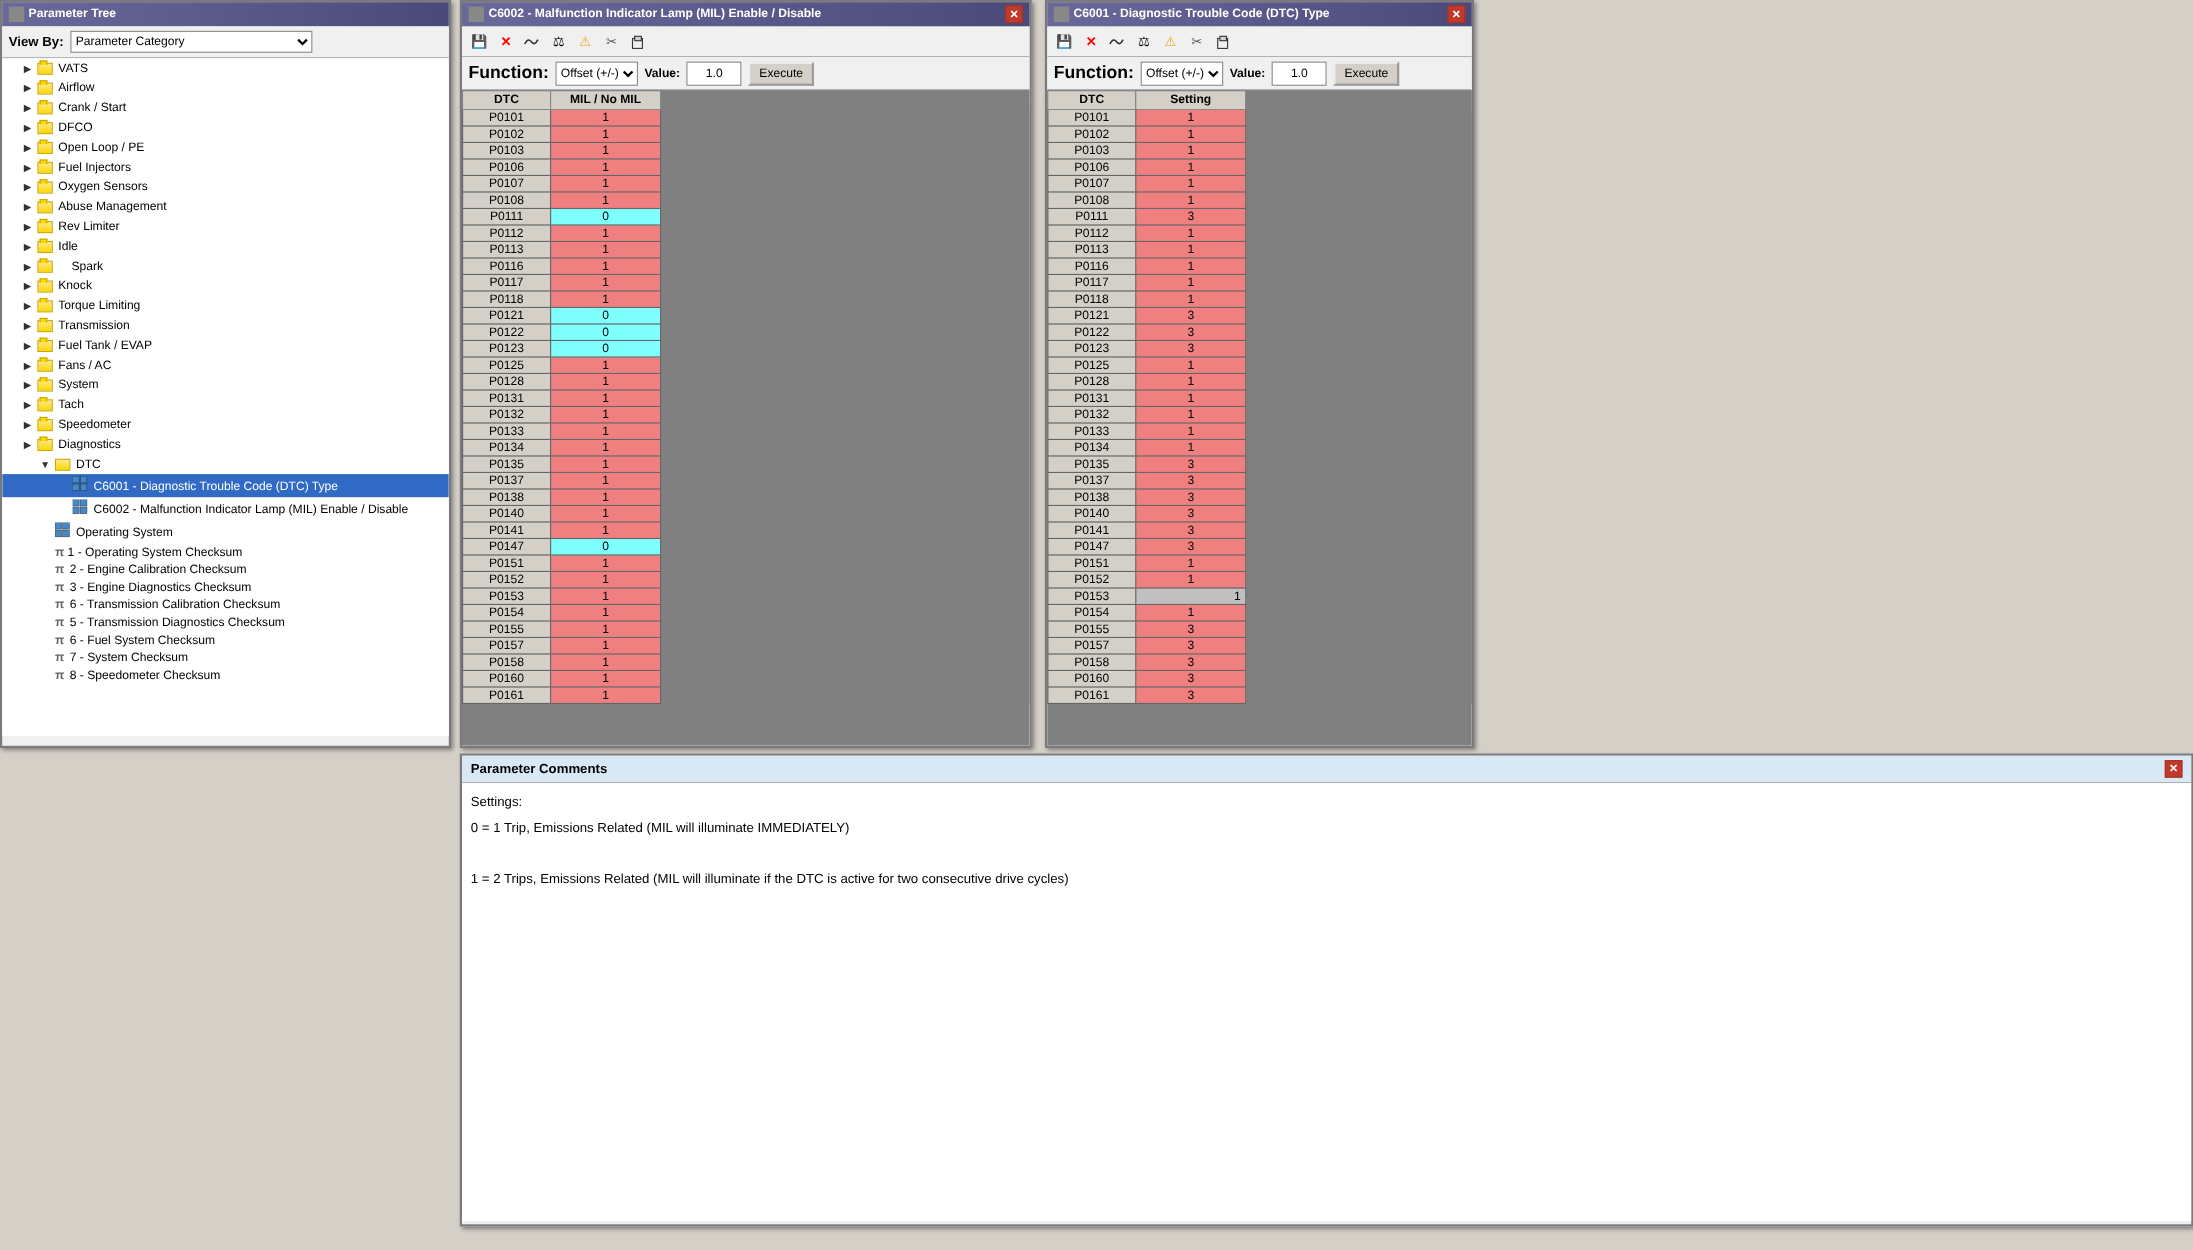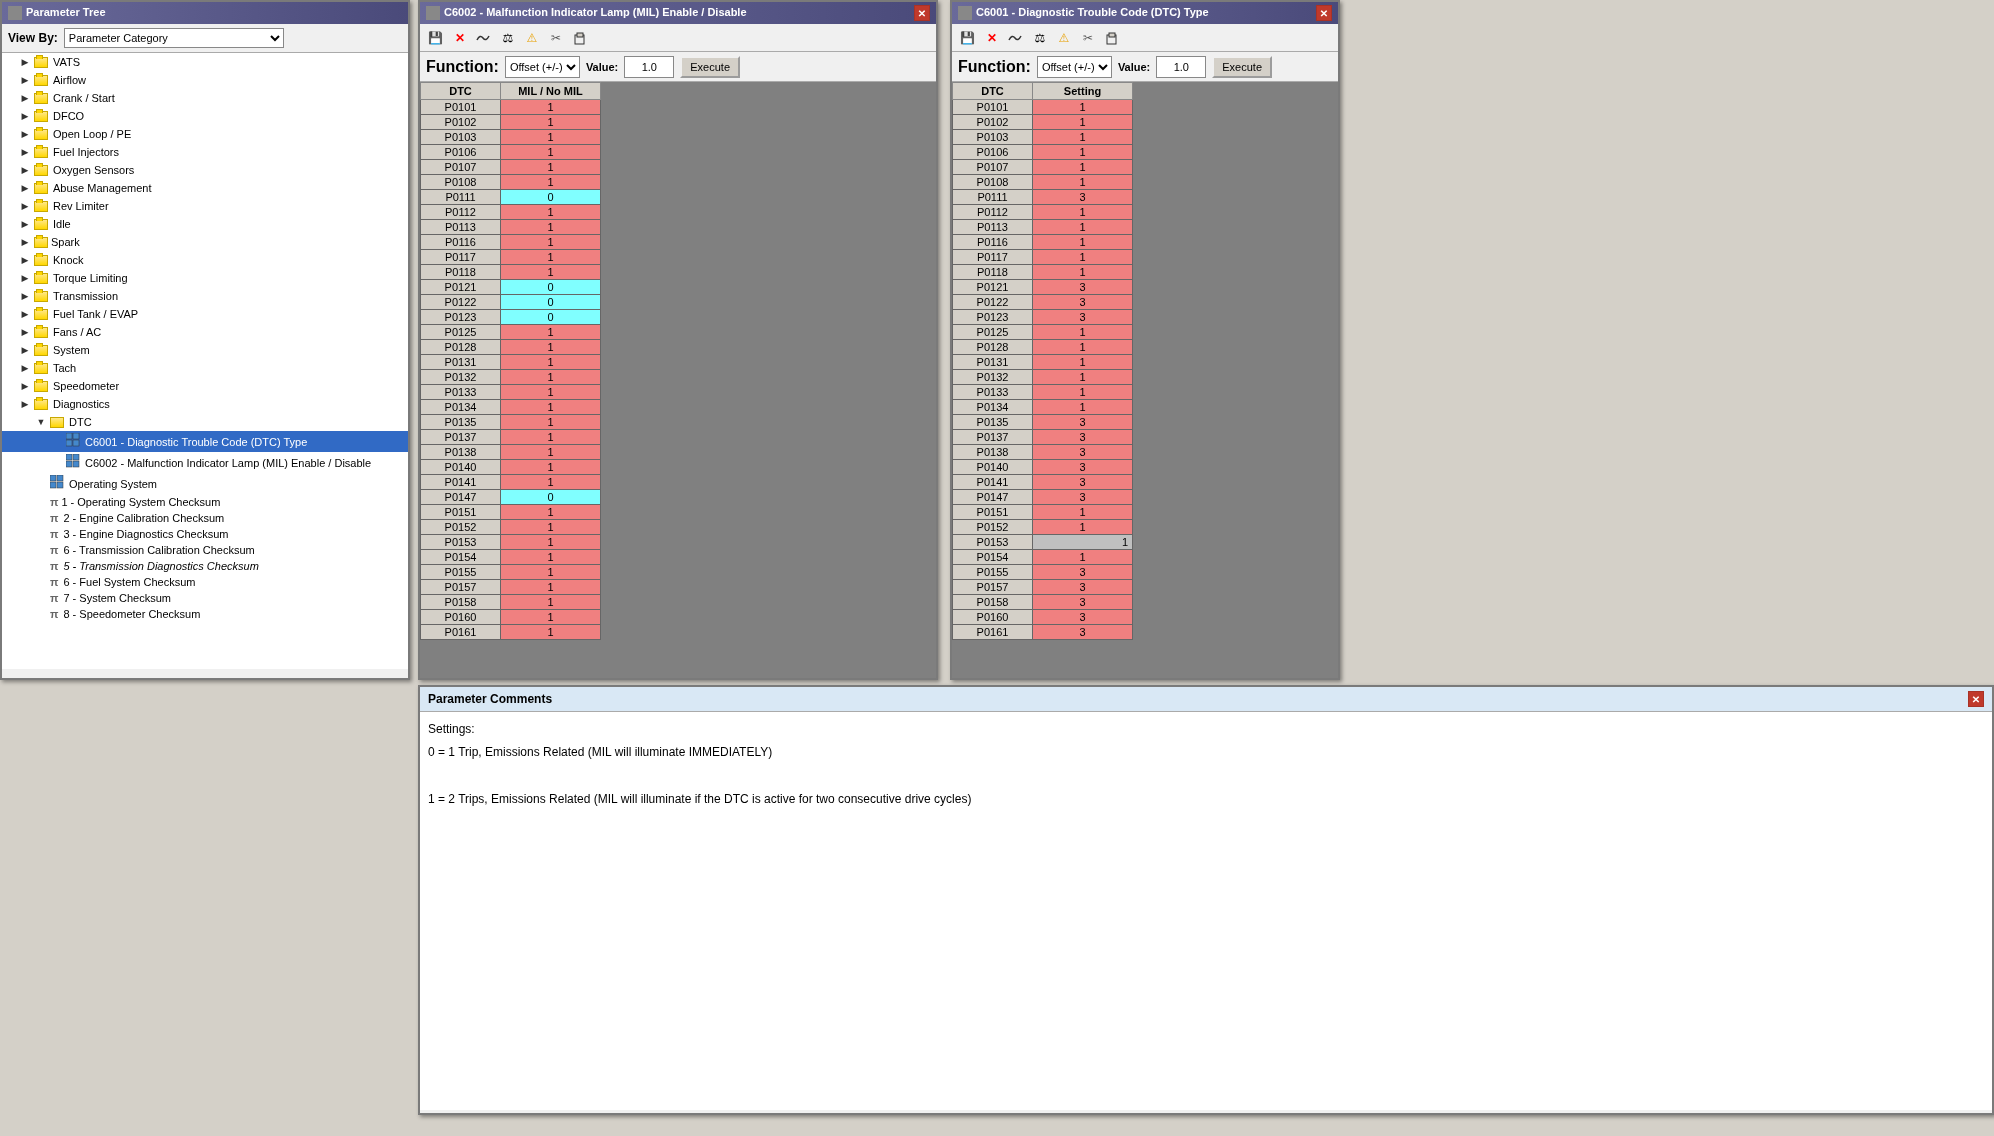--- a/index.html
+++ b/index.html
@@ -132,21 +132,21 @@
         <span class="tree-label" style="margin-left: 3px;">Rev Limiter</span>
       </div>
       <div class="tree-item" style="padding-left: 16px;">
         <span class="tree-expand">▶</span>
         <span class="folder-icon"></span>
         <span class="tree-label" style="margin-left: 3px;">Idle</span>
       </div>
       <div class="tree-item" style="padding-left: 16px;">
         <span class="tree-expand">▶</span>
         <span class="folder-icon"></span>
-        <span class="tree-label" style="margin-left: 1px;">Spark</span>
+        <span class="tree-label" style="margin-left: 15px;">Spark</span>
       </div>
       <div class="tree-item" style="padding-left: 16px;">
         <span class="tree-expand">▶</span>
         <span class="folder-icon"></span>
         <span class="tree-label" style="margin-left: 3px;">Knock</span>
       </div>
       <div class="tree-item" style="padding-left: 16px;">
         <span class="tree-expand">▶</span>
         <span class="folder-icon"></span>
         <span class="tree-label" style="margin-left: 3px;">Torque Limiting</span>
@@ -237,21 +237,21 @@
         <span class="tree-label" style="margin-left: 3px;">3 - Engine Diagnostics Checksum</span>
       </div>
       <div class="tree-item" style="padding-left: 32px;">
         <span style="width: 14px; display: inline-block;"></span>
         <span class="pi-icon">π</span>
         <span class="tree-label" style="margin-left: 3px;">6 - Transmission Calibration Checksum</span>
       </div>
       <div class="tree-item" style="padding-left: 32px;">
         <span style="width: 14px; display: inline-block;"></span>
         <span class="pi-icon">π</span>
-        <span class="tree-label" style="margin-left: 3px; font-style: italic;">5 - Transmission Diagnostics Checksum</span>
+        <span class="tree-label" style="margin-left: 3px;">5 - Transmission Diagnostics Checksum</span>
       </div>
       <div class="tree-item" style="padding-left: 32px;">
         <span style="width: 14px; display: inline-block;"></span>
         <span class="pi-icon">π</span>
         <span class="tree-label" style="margin-left: 3px;">6 - Fuel System Checksum</span>
       </div>
       <div class="tree-item" style="padding-left: 32px;">
         <span style="width: 14px; display: inline-block;"></span>
         <span class="pi-icon">π</span>
         <span class="tree-label" style="margin-left: 3px;">7 - System Checksum</span>

